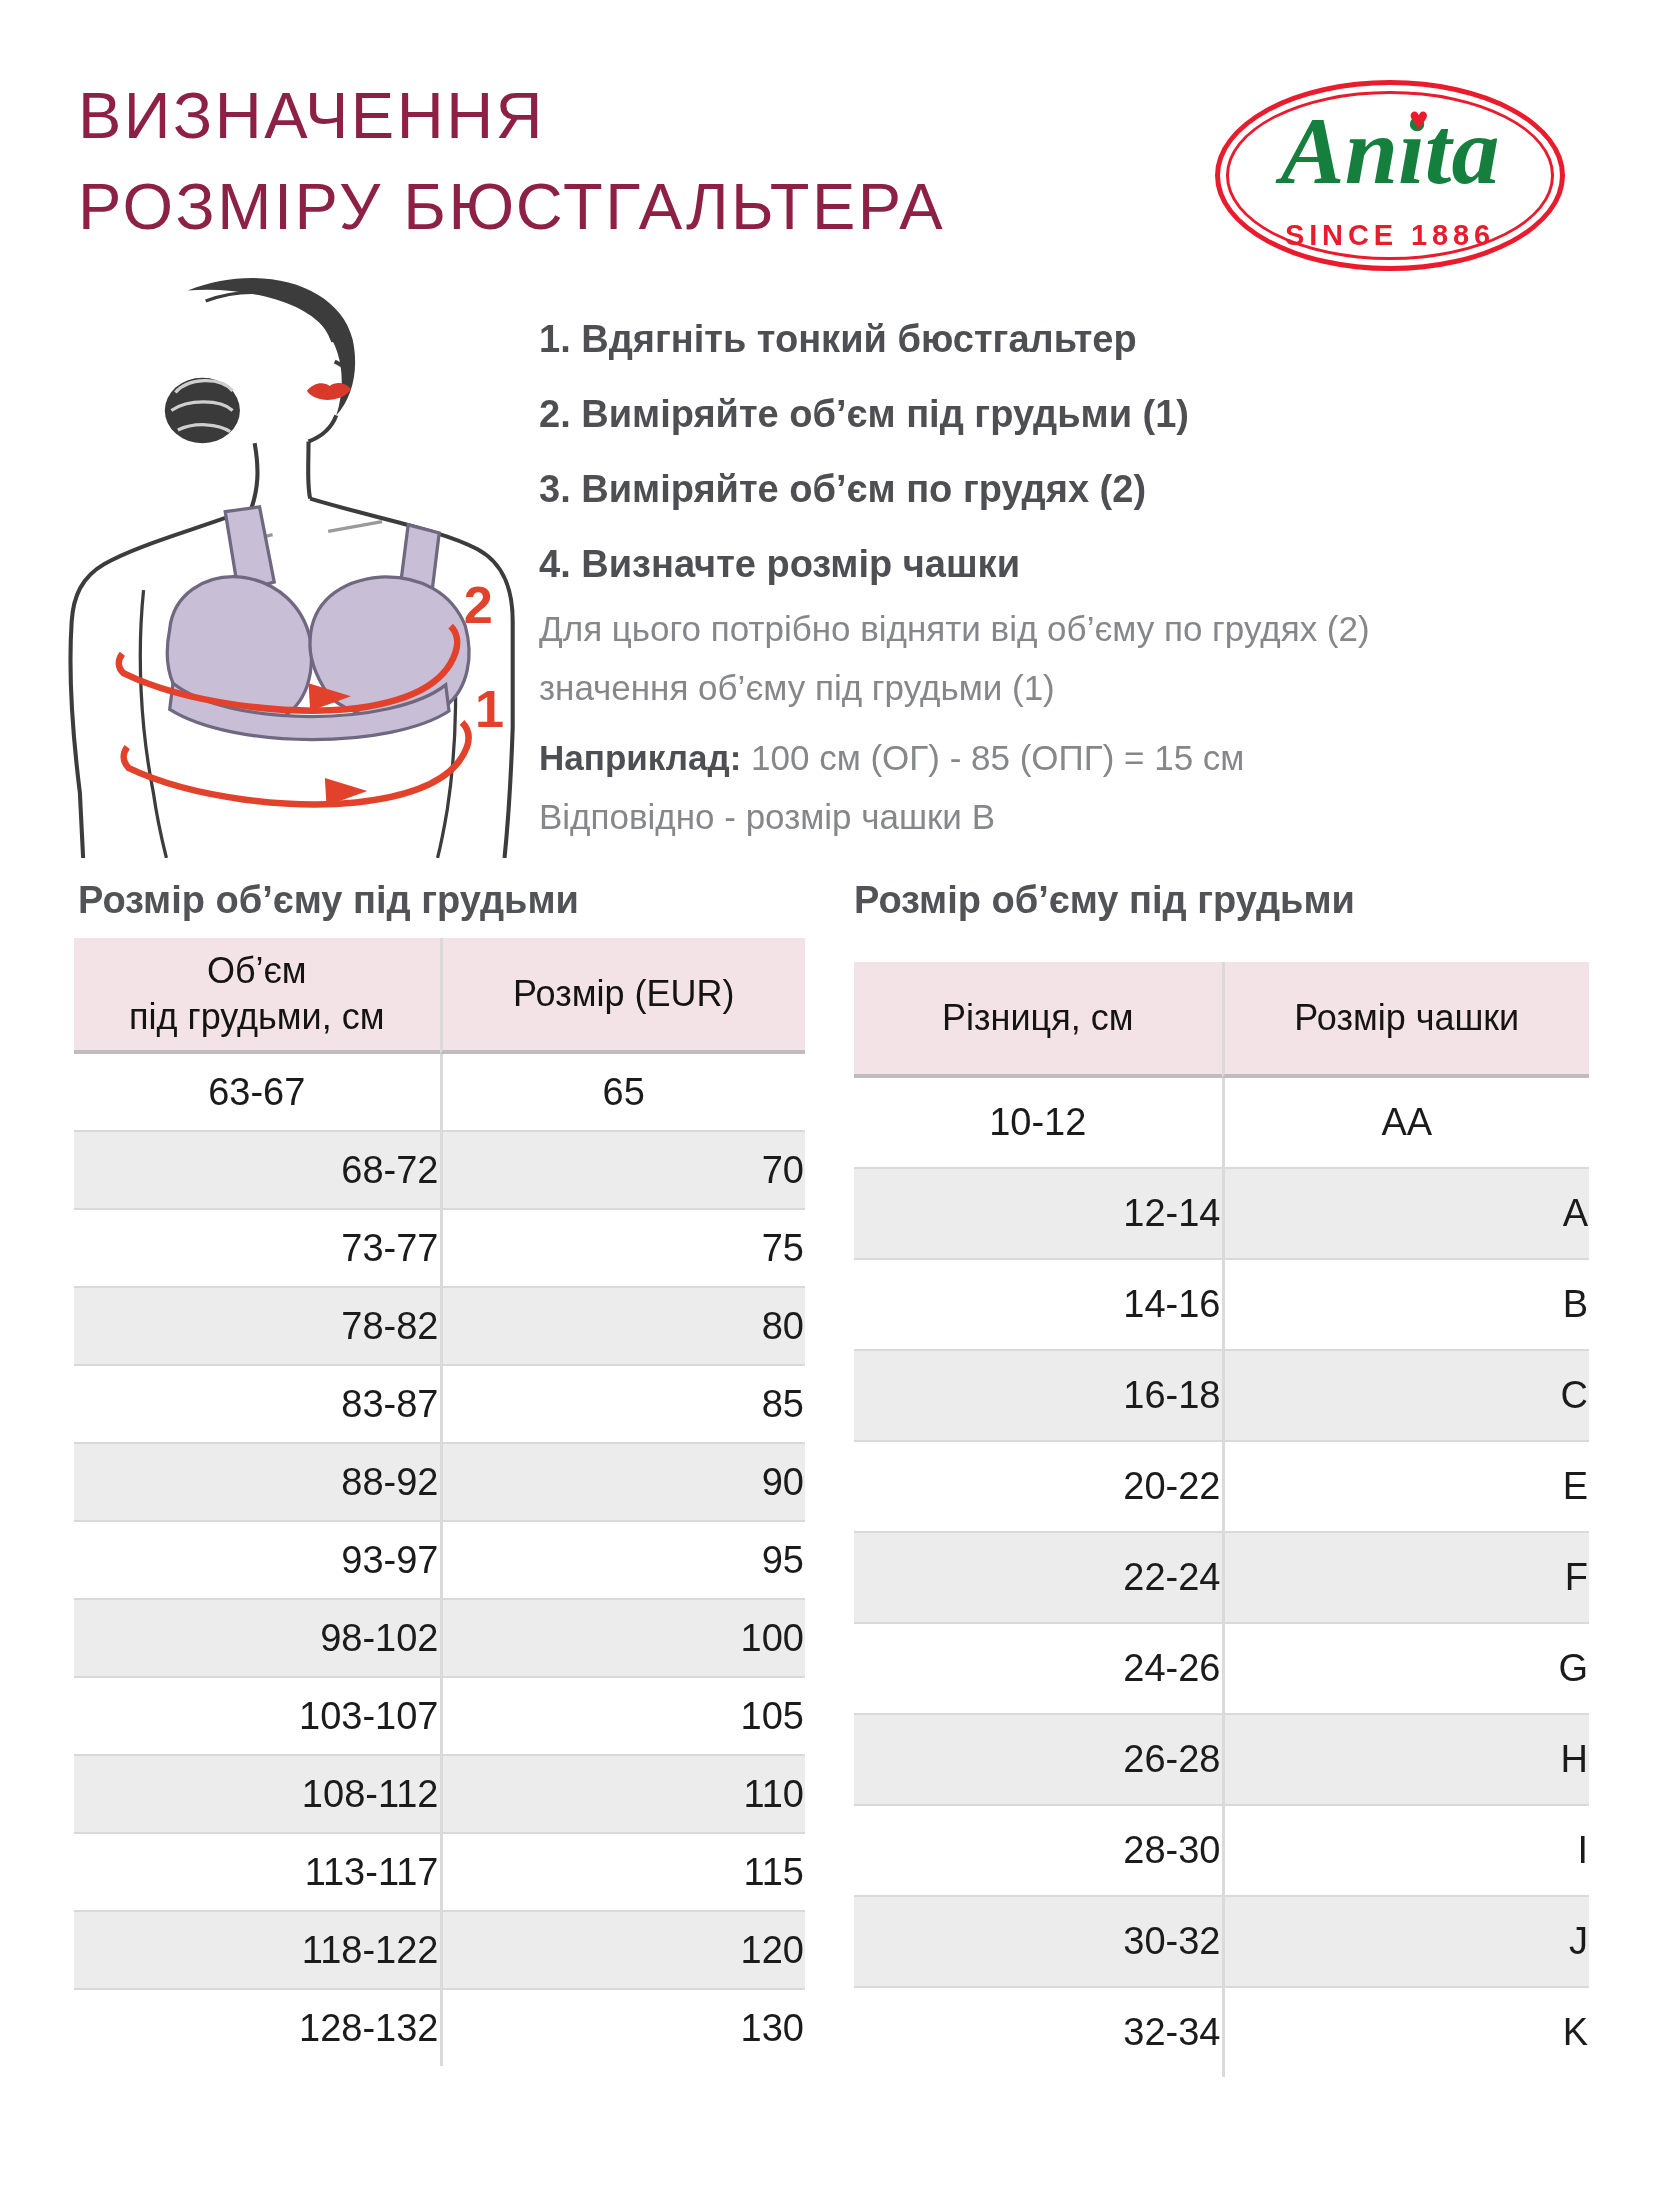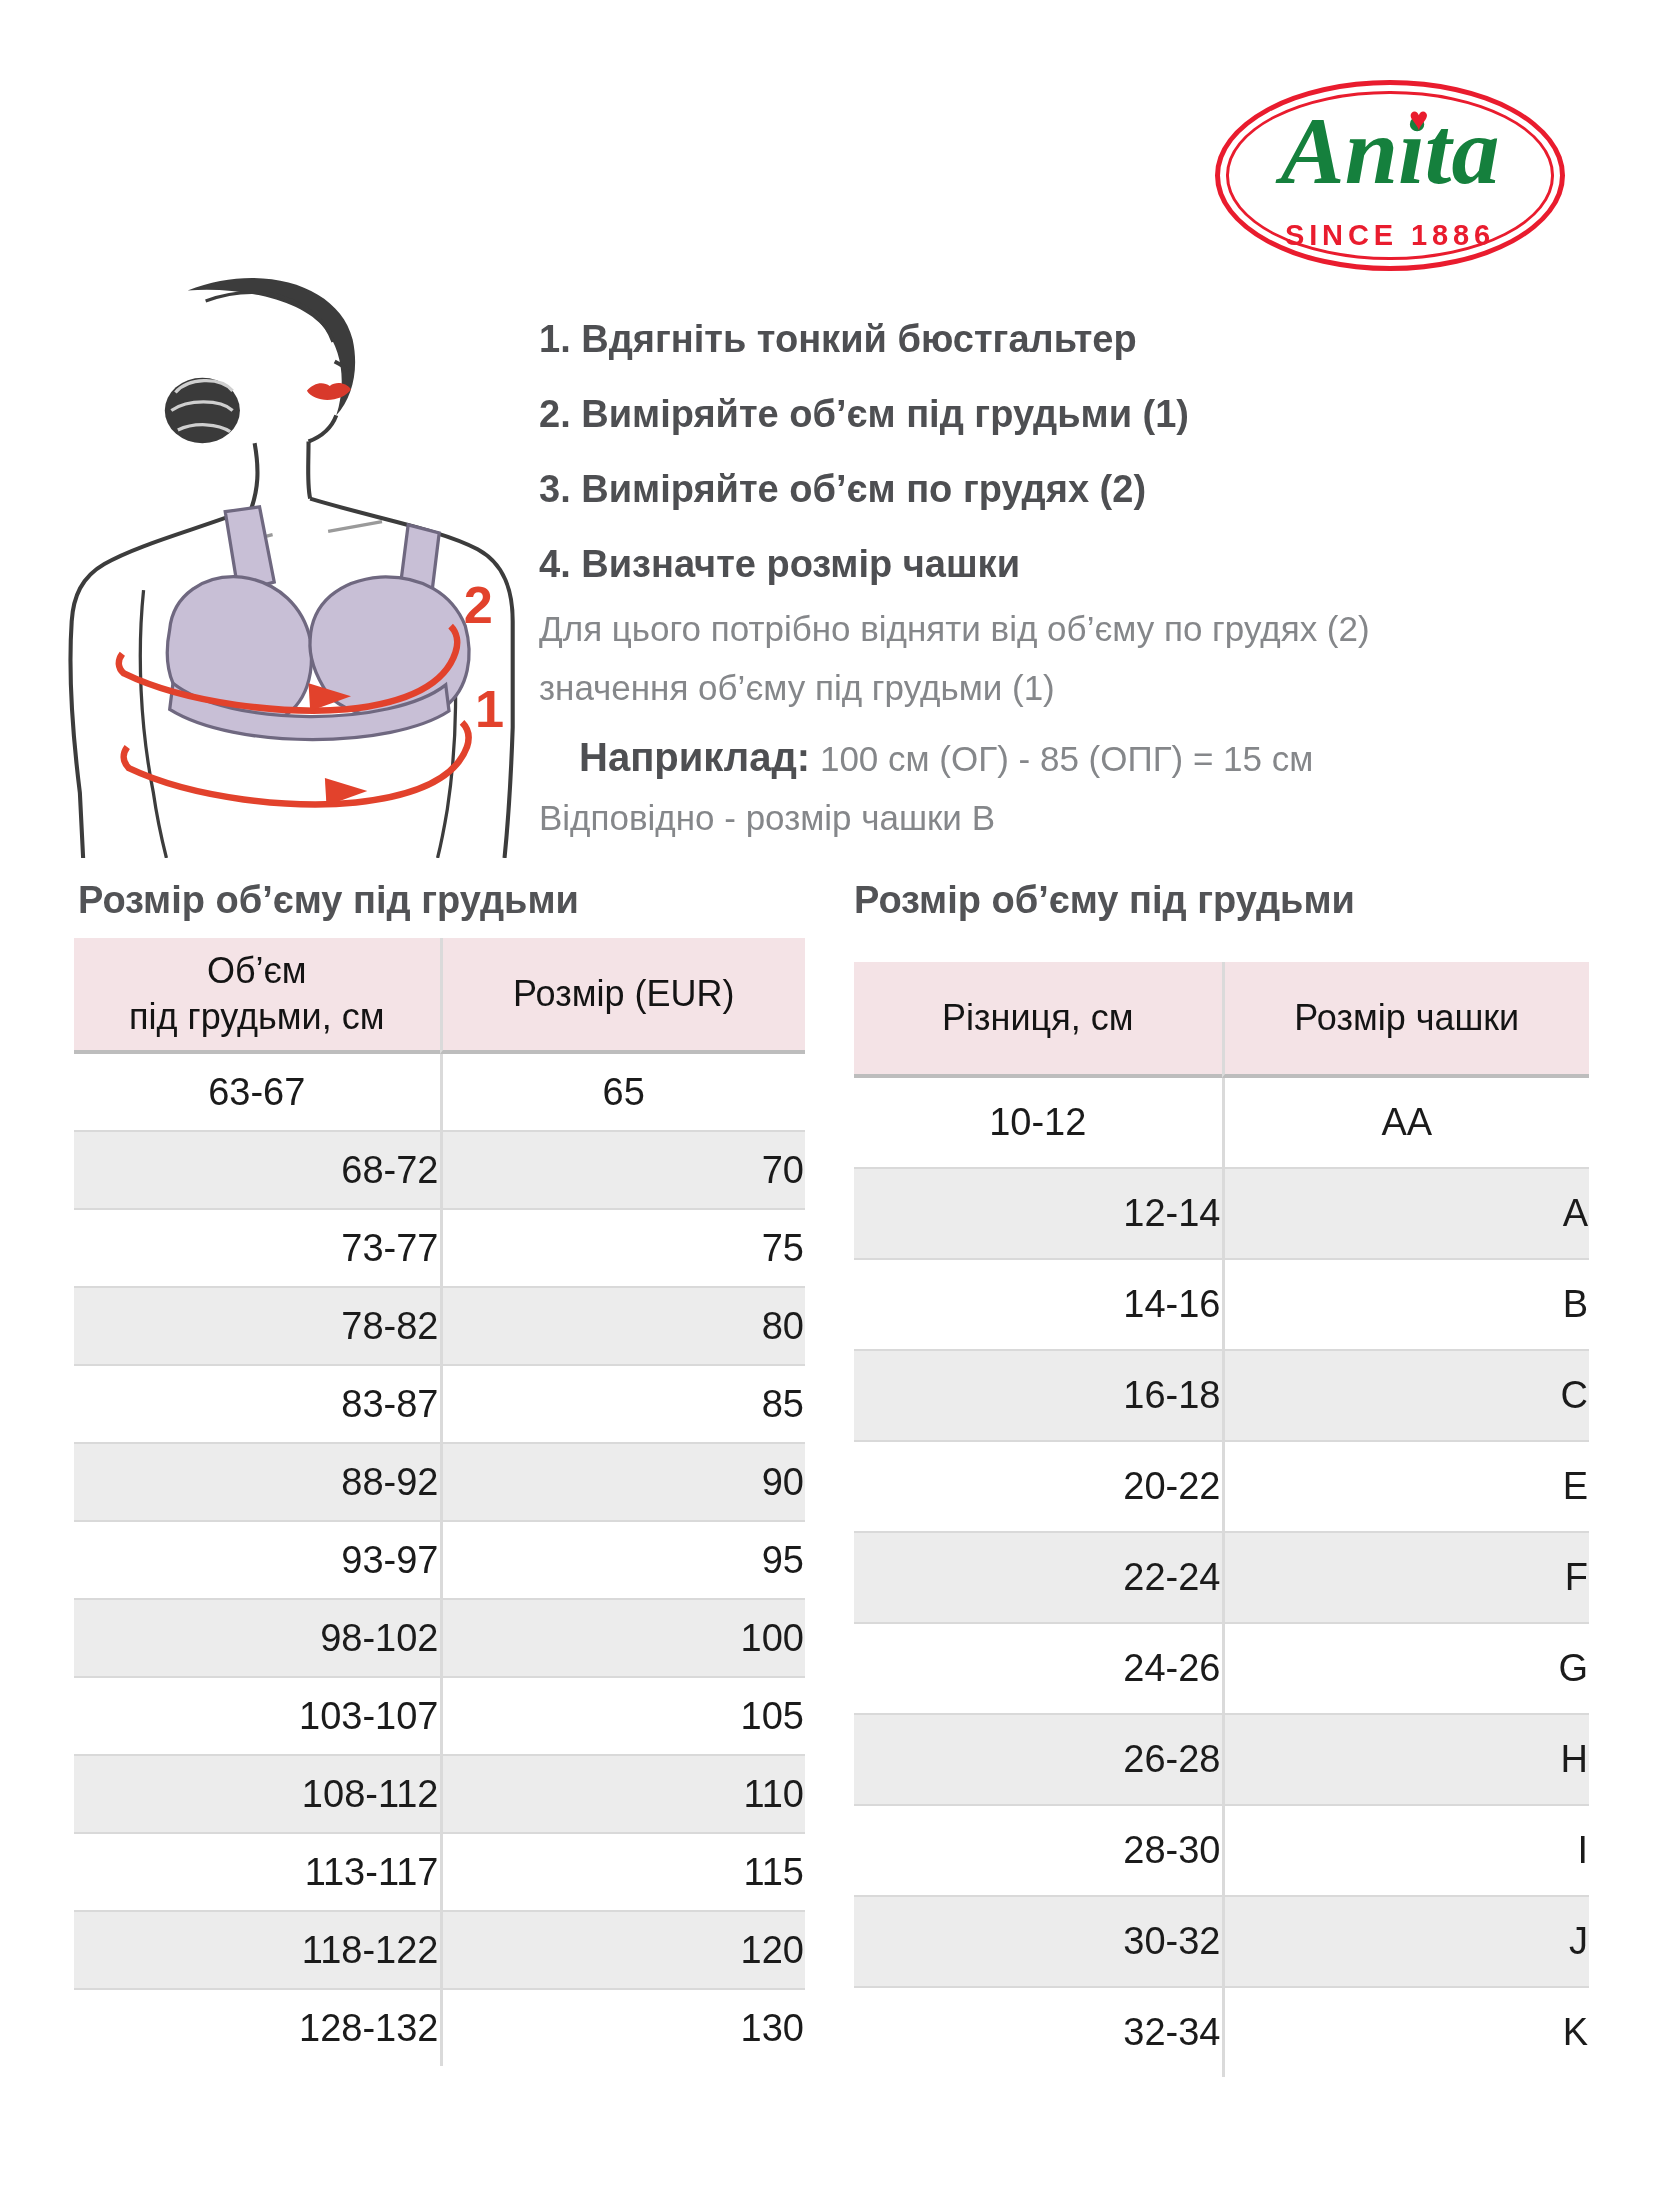--- a/index.html
+++ b/index.html
@@ -31,21 +31,21 @@
   }
 
   
   .illustration { position:absolute; left:65px; top:270px; width:474px; height:588px; }
 
   
   .steps { position:absolute; left:539px; top:317px; width:1119px; }
   .step { font-size:38px; line-height:44px; font-weight:bold; color:#4e4f52; margin:0 0 31px 0; }
   .note-line { font-size:35px; line-height:59px; color:#85878a; }
   .example { margin-top:11.4px; font-size:35px; line-height:59px; color:#85878a; }
-  .example .example-label { font-weight:bold; font-size:40px; color:#4e4f52;margin-left:40px; }
+  .example .example-label { font-weight:bold; font-size:35px; color:#4e4f52; }
 
   
   .table-title { position:absolute; top:879px; font-size:38px; font-weight:bold; color:#525356; }
   .table-title.tt-left  { left:78px; }
   .table-title.tt-right { left:854px; }
 
   table.size-table {
     position:absolute; top:938px; border-collapse:separate; border-spacing:0;
     table-layout:fixed;
   }
@@ -68,20 +68,24 @@
   .cup-table  tbody td { height:87px; }
   .size-table tbody tr + tr td { border-top:2.5px solid #d9d9d9;text-align:right; }
   .size-table tbody td:nth-child(2) { border-left:3.3px solid #dadada; }
   .size-table tbody tr:nth-child(even) td { background:#ececec; }
 </style>
 </head>
 <body>
 
 <div class="page">
 
+  <div class="page-title">
+    <div>ВИЗНАЧЕННЯ</div>
+    <div>РОЗМІРУ БЮСТГАЛЬТЕРА</div>
+  </div>
 
   <div class="logo">
     <div class="ring-outer"></div>
     <div class="ring-inner"></div>
     <div class="brand">Anita</div>
     <div class="heart">♥</div>
     <div class="tagline">SINCE 1886</div>
   </div>
 
   <svg class="illustration" viewBox="0 0 580 720">

